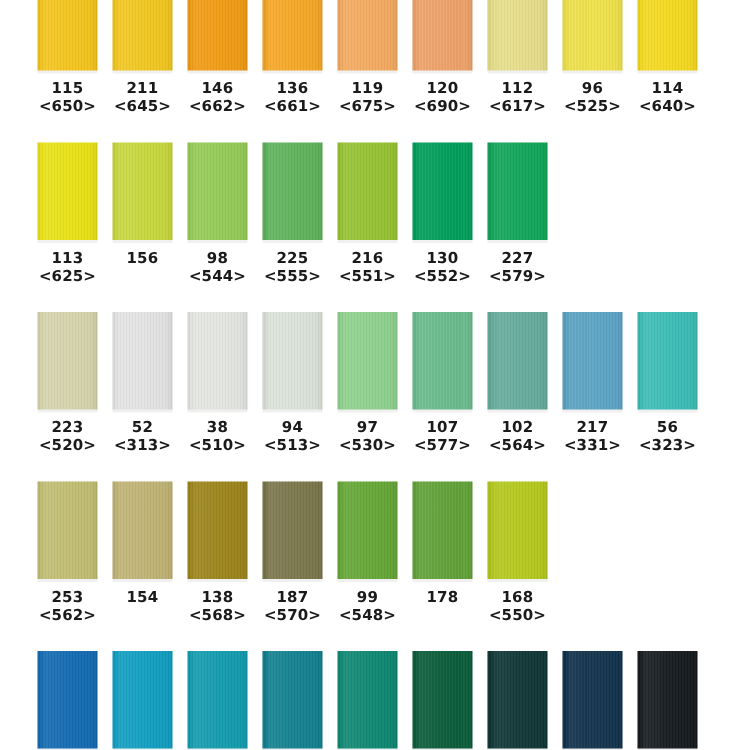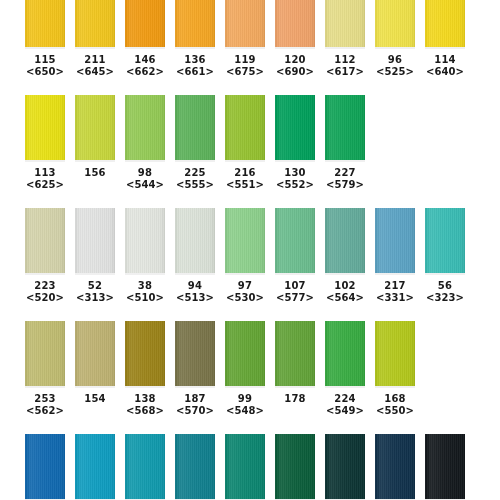--- a/index.html
+++ b/index.html
@@ -329,27 +329,20 @@
       </div>
     </div>
     <div class="swatch-cell">
       <div class="swatch-chip" style="background-color: rgb(98, 163, 56);"></div>
       <div class="swatch-labels">
         <div class="swatch-number">178</div>
 
       </div>
     </div>
     <div class="swatch-cell">
-      <div class="swatch-chip" style="background-color: rgb(55, 171, 65);"></div>
-      <div class="swatch-labels">
-        <div class="swatch-number">224</div>
-        <div class="swatch-code">&lt;549&gt;</div>
-      </div>
-    </div>
-    <div class="swatch-cell">
       <div class="swatch-chip" style="background-color: rgb(179, 200, 27);"></div>
       <div class="swatch-labels">
         <div class="swatch-number">168</div>
         <div class="swatch-code">&lt;550&gt;</div>
       </div>
     </div>
   </div>
 
   <div class="swatch-row" style="top:434px">
     <div class="swatch-cell">

